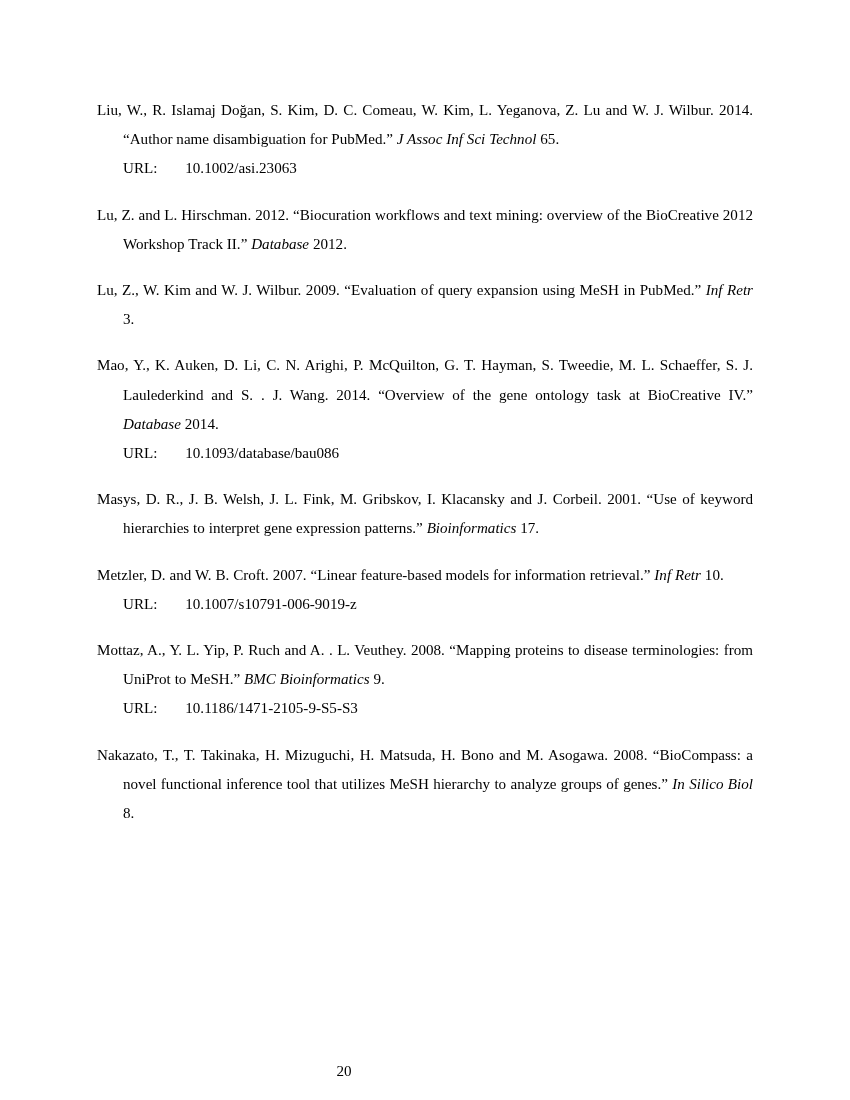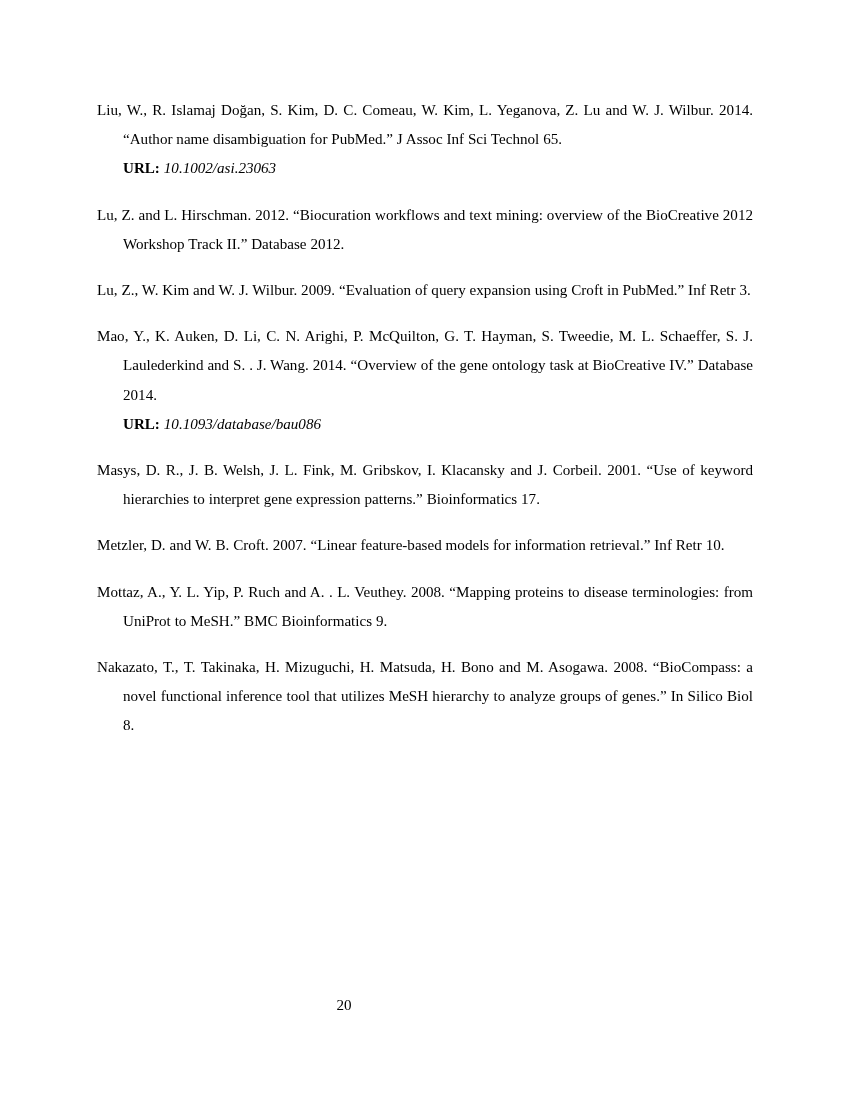--- a/index.html
+++ b/index.html
@@ -45,52 +45,53 @@
     margin-bottom: 16px;
   }
   .url-line {
     display: block;
     text-indent: 0;
     padding-left: 0;
     margin-left: 0;
     text-align: left;
   }
   .url-label {
-    font-weight: bold;
+    font-weight: normal;
     margin-top: 9px;
   }
   .doi {
-    font-style: italic;
+    margin-left: 24px;
   }
   .jrnl {
+    font-style: italic;
   }
   .all-italic {
     font-style: italic;
   }
   .page-number {
     position: absolute;
     left: 0;
-    top: 994px;
+    top: 1060px;
     width: 688px;
     text-align: center;
     font-size: 15.1px;
     line-height: 22px;
   }
 </style>
 </head>
 <body>
 
 <div class="page">
 
   <div class="bib-list">
       <p class="bib-entry"><span>Liu, W., R. Islamaj Doğan, S. Kim, D. C. Comeau, W. Kim, L. Yeganova, Z. Lu and W. J. Wilbur. 2014.</span> <span>“Author name disambiguation for PubMed.”</span> <span class="jrnl">J Assoc Inf Sci Technol</span> <span>65.</span><span class="url-line"><span class="url-label">URL:</span> <span class="doi">10.1002/asi.23063</span></span></p>
       <p class="bib-entry"><span>Lu, Z. and L. Hirschman. 2012.</span> <span>“Biocuration workflows and text mining: overview of the BioCreative 2012 Workshop Track II.”</span> <span class="jrnl">Database</span> <span>2012.</span></p>
-      <p class="bib-entry"><span>Lu, Z., W. Kim and W. J. Wilbur. 2009.</span> <span>“Evaluation of query expansion using Croft in PubMed.”</span> <span class="jrnl">Inf Retr</span> <span>3.</span></p>
+      <p class="bib-entry"><span>Lu, Z., W. Kim and W. J. Wilbur. 2009.</span> <span>“Evaluation of query expansion using MeSH in PubMed.”</span> <span class="jrnl">Inf Retr</span> <span>3.</span></p>
       <p class="bib-entry"><span>Mao, Y., K. Auken, D. Li, C. N. Arighi, P. McQuilton, G. T. Hayman, S. Tweedie, M. L. Schaeffer, S. J. Laulederkind and S. . J. Wang. 2014.</span> <span>“Overview of the gene ontology task at BioCreative IV.”</span> <span class="jrnl">Database</span> <span>2014.</span><span class="url-line"><span class="url-label">URL:</span> <span class="doi">10.1093/database/bau086</span></span></p>
       <p class="bib-entry"><span>Masys, D. R., J. B. Welsh, J. L. Fink, M. Gribskov, I. Klacansky and J. Corbeil. 2001.</span> <span>“Use of keyword hierarchies to interpret gene expression patterns.”</span> <span class="jrnl">Bioinformatics</span> <span>17.</span></p>
-      <p class="bib-entry"><span>Metzler, D. and W. B. Croft. 2007.</span> <span>“Linear feature-based models for information retrieval.”</span> <span class="jrnl">Inf Retr</span> <span>10.</span></p>
-      <p class="bib-entry"><span>Mottaz, A., Y. L. Yip, P. Ruch and A. . L. Veuthey. 2008.</span> <span>“Mapping proteins to disease terminologies: from UniProt to MeSH.”</span> <span class="jrnl">BMC Bioinformatics</span> <span>9.</span></p>
+      <p class="bib-entry"><span>Metzler, D. and W. B. Croft. 2007.</span> <span>“Linear feature-based models for information retrieval.”</span> <span class="jrnl">Inf Retr</span> <span>10.</span><span class="url-line"><span class="url-label">URL:</span> <span class="doi">10.1007/s10791-006-9019-z</span></span></p>
+      <p class="bib-entry"><span>Mottaz, A., Y. L. Yip, P. Ruch and A. . L. Veuthey. 2008.</span> <span>“Mapping proteins to disease terminologies: from UniProt to MeSH.”</span> <span class="jrnl">BMC Bioinformatics</span> <span>9.</span><span class="url-line"><span class="url-label">URL:</span> <span class="doi">10.1186/1471-2105-9-S5-S3</span></span></p>
       <p class="bib-entry"><span>Nakazato, T., T. Takinaka, H. Mizuguchi, H. Matsuda, H. Bono and M. Asogawa. 2008.</span> <span>“BioCompass: a novel functional inference tool that utilizes MeSH hierarchy to analyze groups of genes.”</span> <span class="jrnl">In Silico Biol</span> <span>8.</span></p>
     </div>
 
   <div class="page-number">20</div>
 
 </div>
 
 </body></html>

